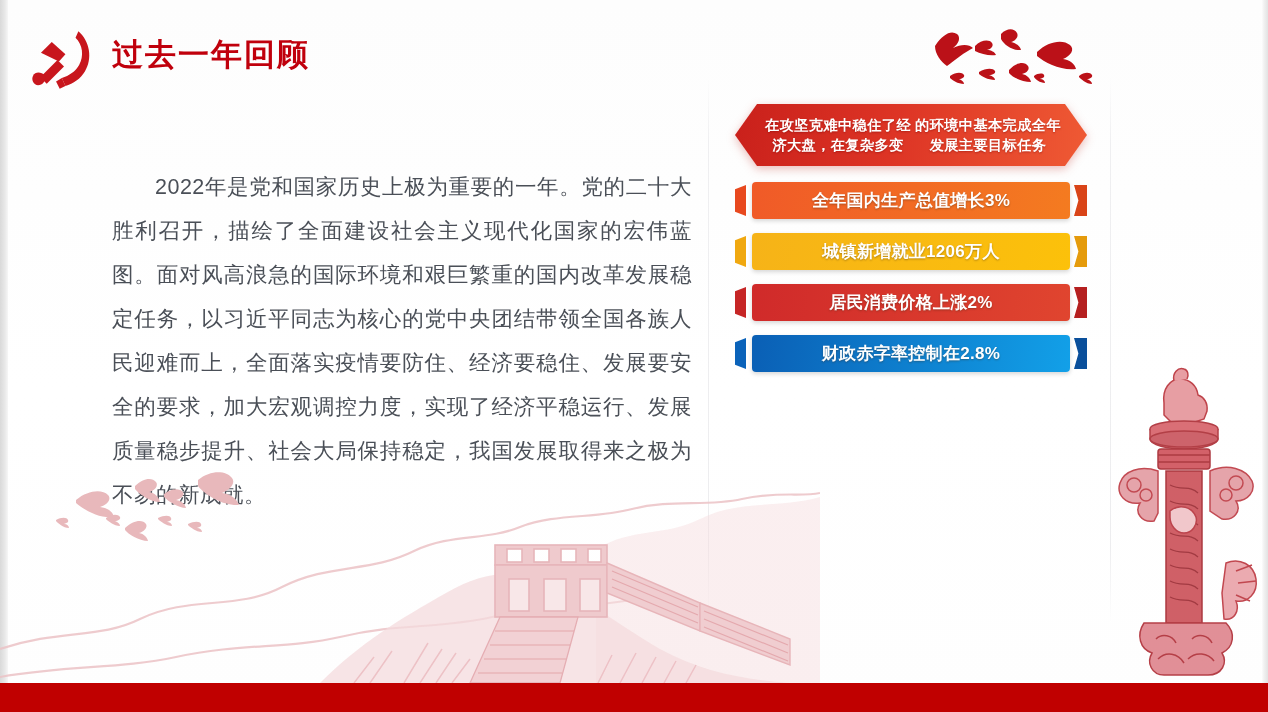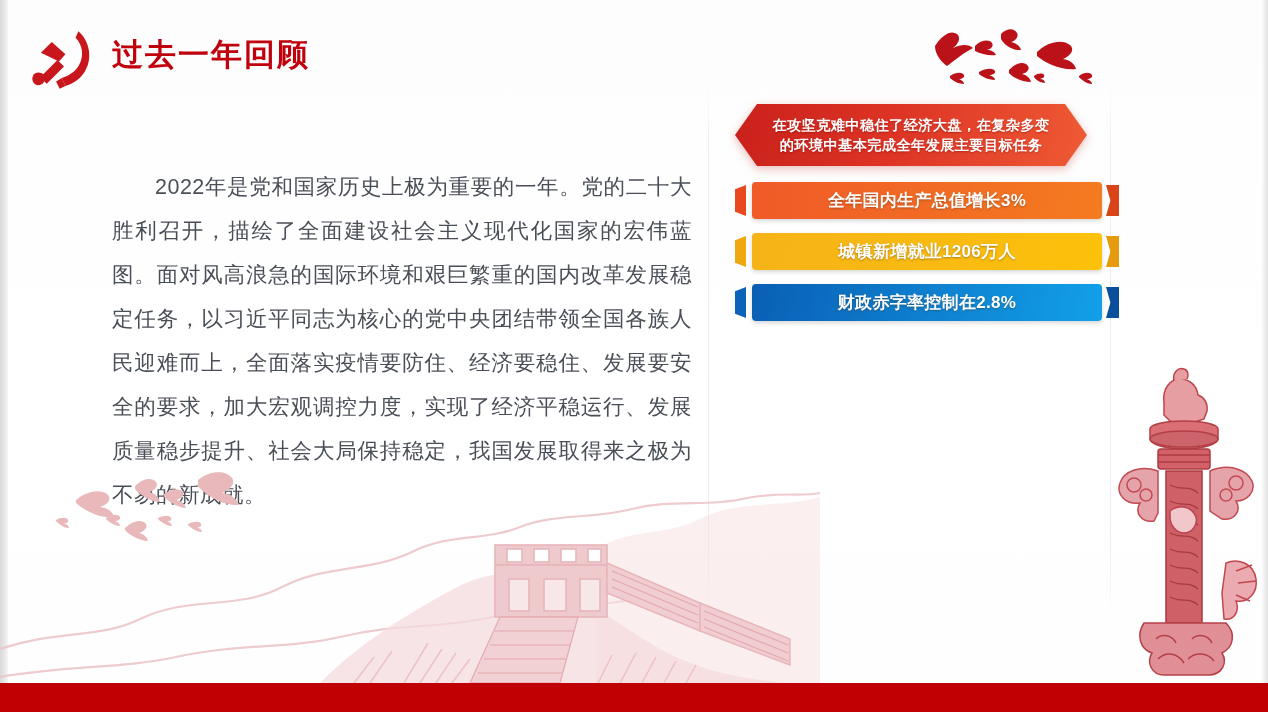--- a/index.html
+++ b/index.html
@@ -79,30 +79,30 @@
   }
   .banner .shape{
     position:absolute;inset:0;
     background:linear-gradient(100deg,#c9201b 0%, #dd3425 42%, #ef5a34 100%);
     clip-path:polygon(0% 50%, 22px 0%, 100% 0%, 100% 0%, 352px 50%, 100% 100%, 22px 100%);
     -webkit-clip-path:polygon(0% 50%, 22px 0%, 330px 0%, 352px 50%, 330px 100%, 22px 100%);
     clip-path:polygon(0% 50%, 22px 0%, 330px 0%, 352px 50%, 330px 100%, 22px 100%);
   }
   .banner .txt{
     position:absolute;inset:0;
-    display:flex;flex-direction:column;align-items:center;justify-content:center;
+    display:flex;flex-direction:row;align-items:center;justify-content:center;
     color:#ffffff;font-weight:bold;font-size:14.2px;line-height:20px;
     text-align:center;letter-spacing:.4px;
     text-shadow:0 1px 2px rgba(120,0,0,.45);
     padding:0 26px;box-sizing:border-box;
   }
 
   
   .pill{
-    position:relative;height:37px;margin-bottom:14px;width:352px;padding-left:32px;
+    position:relative;height:37px;margin-bottom:14px;width:352px;
   }
   .pill .cap-l{
     position:absolute;left:0;top:3px;width:11px;height:31px;
     border-radius:3px 0 0 3px;
     clip-path:polygon(0 14%,100% 0,100% 100%,0 86%);
   }
   .pill .bar{
     position:absolute;left:17px;top:0;right:17px;height:37px;
     border-radius:4px;
     box-shadow:0 2px 4px rgba(0,0,0,.16);
@@ -202,20 +202,26 @@
           <div class="cap-r" style="background: rgb(217, 68, 24);"></div>
           <div class="label">全年国内生产总值增长3%</div>
         </div>
         <div class="pill">
           <div class="cap-l" style="background: rgb(240, 168, 16);"></div>
           <div class="bar" style="background: linear-gradient(100deg, rgb(246, 179, 24) 0%, rgb(252, 193, 10) 100%);"></div>
           <div class="cap-r" style="background: rgb(229, 155, 12);"></div>
           <div class="label">城镇新增就业1206万人</div>
         </div>
         <div class="pill">
+          <div class="cap-l" style="background: rgb(198, 38, 38);"></div>
+          <div class="bar" style="background: linear-gradient(100deg, rgb(208, 42, 42) 0%, rgb(224, 69, 47) 100%);"></div>
+          <div class="cap-r" style="background: rgb(181, 32, 32);"></div>
+          <div class="label">居民消费价格上涨2%</div>
+        </div>
+        <div class="pill">
           <div class="cap-l" style="background: rgb(11, 99, 186);"></div>
           <div class="bar" style="background: linear-gradient(100deg, rgb(10, 95, 181) 0%, rgb(18, 160, 232) 100%);"></div>
           <div class="cap-r" style="background: rgb(10, 79, 155);"></div>
           <div class="label">财政赤字率控制在2.8%</div>
         </div>
       </div>
   </div>
 
   <div class="birds-wall">
     <svg viewBox="0 0 270 90" width="270" height="90" aria-hidden="true">

